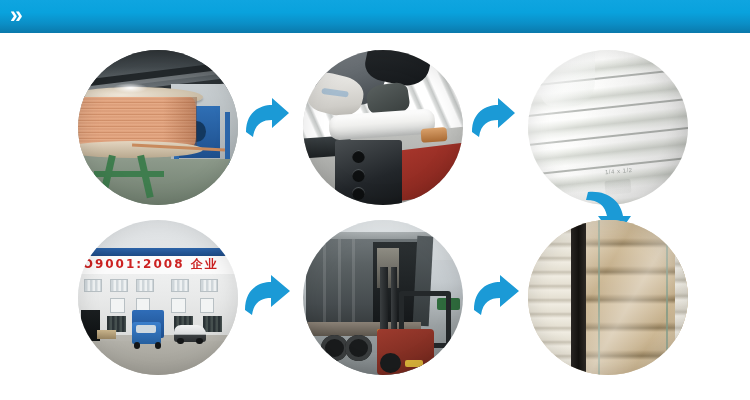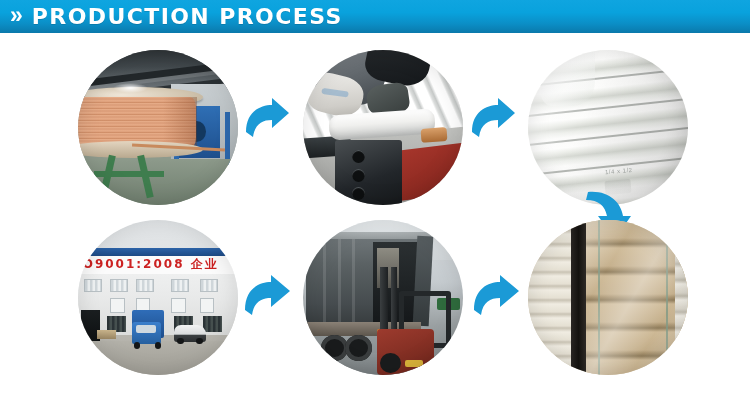--- a/index.html
+++ b/index.html
@@ -386,21 +386,20 @@
     position:absolute;inset:0;border-radius:50%;
     box-shadow:inset 0 0 22px rgba(0,0,0,.12);
     pointer-events:none;
   }
 </style>
 </head>
 <body>
 
 <div class="header-bar">
   <span class="chev">»</span>
-  <span class="header-title">PRODUCTION PROCESS</span>
 </div>
 
 <div class="stage p1" style="left:78px;top:50px;width:160px;height:155px;">
   <div class="photo">
     <div class="roof"></div>
     <div class="beam b1"></div>
     <div class="beam b2"></div>
     <div class="backwall"></div>
     <div class="bluemach"></div>
     <div class="bluepost" style="left:60%;"></div>

